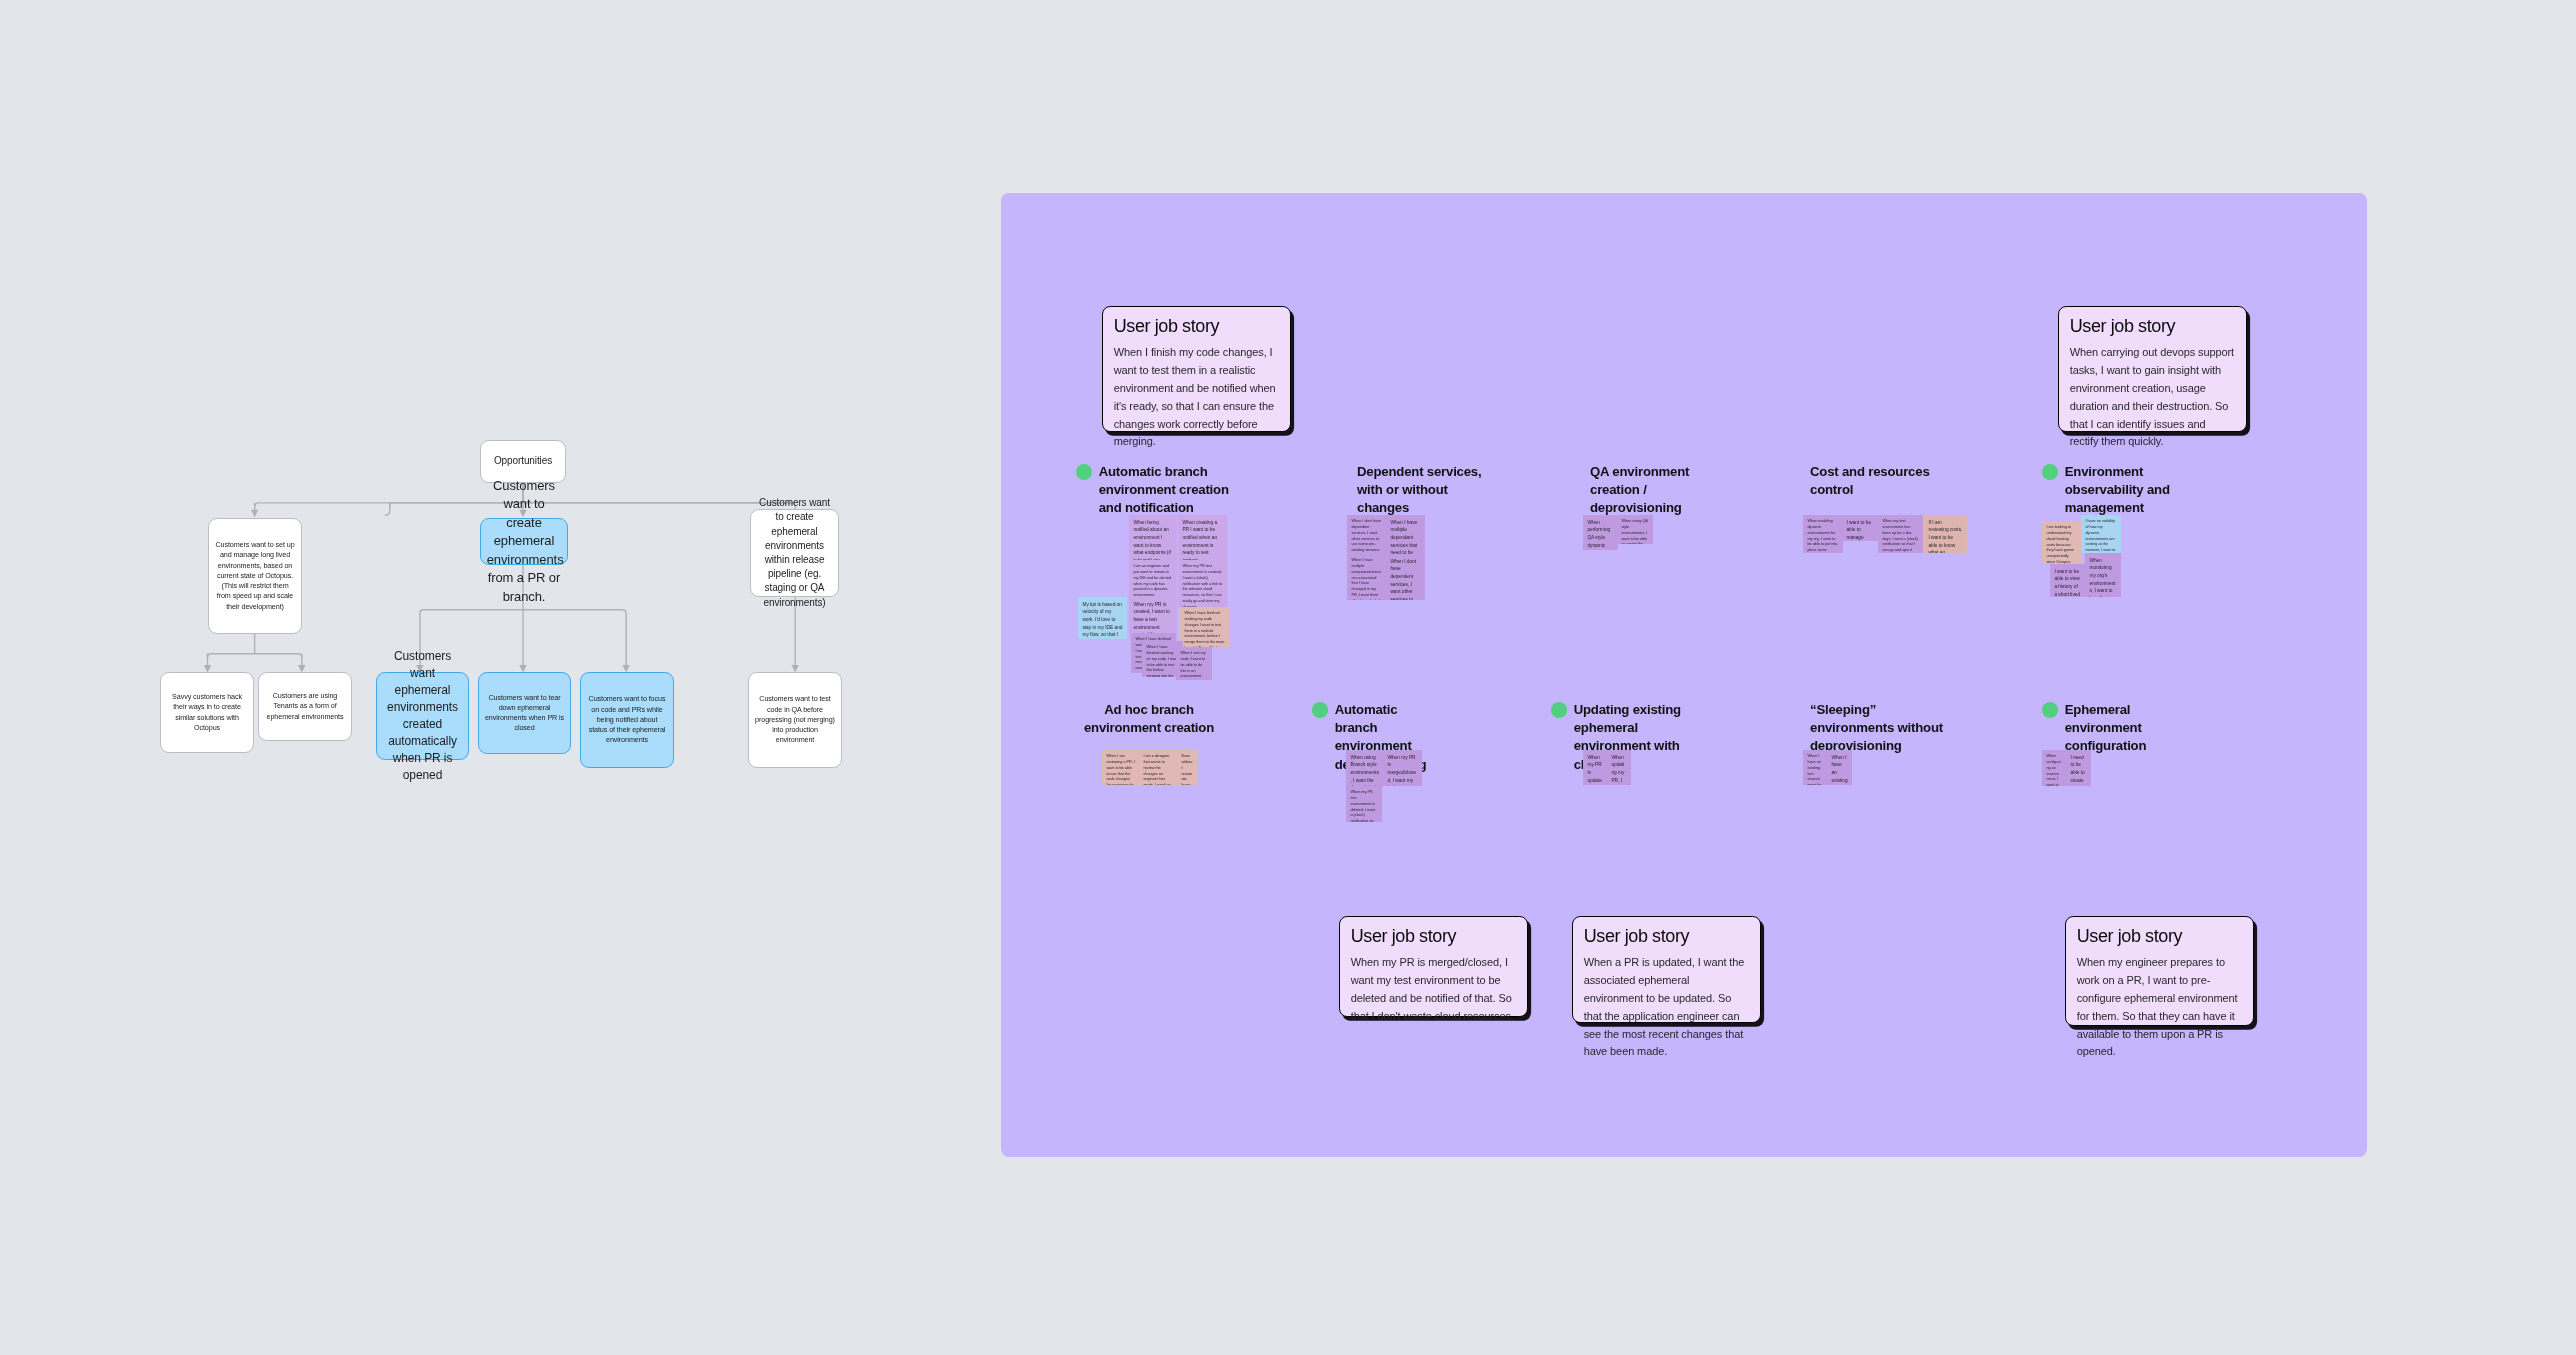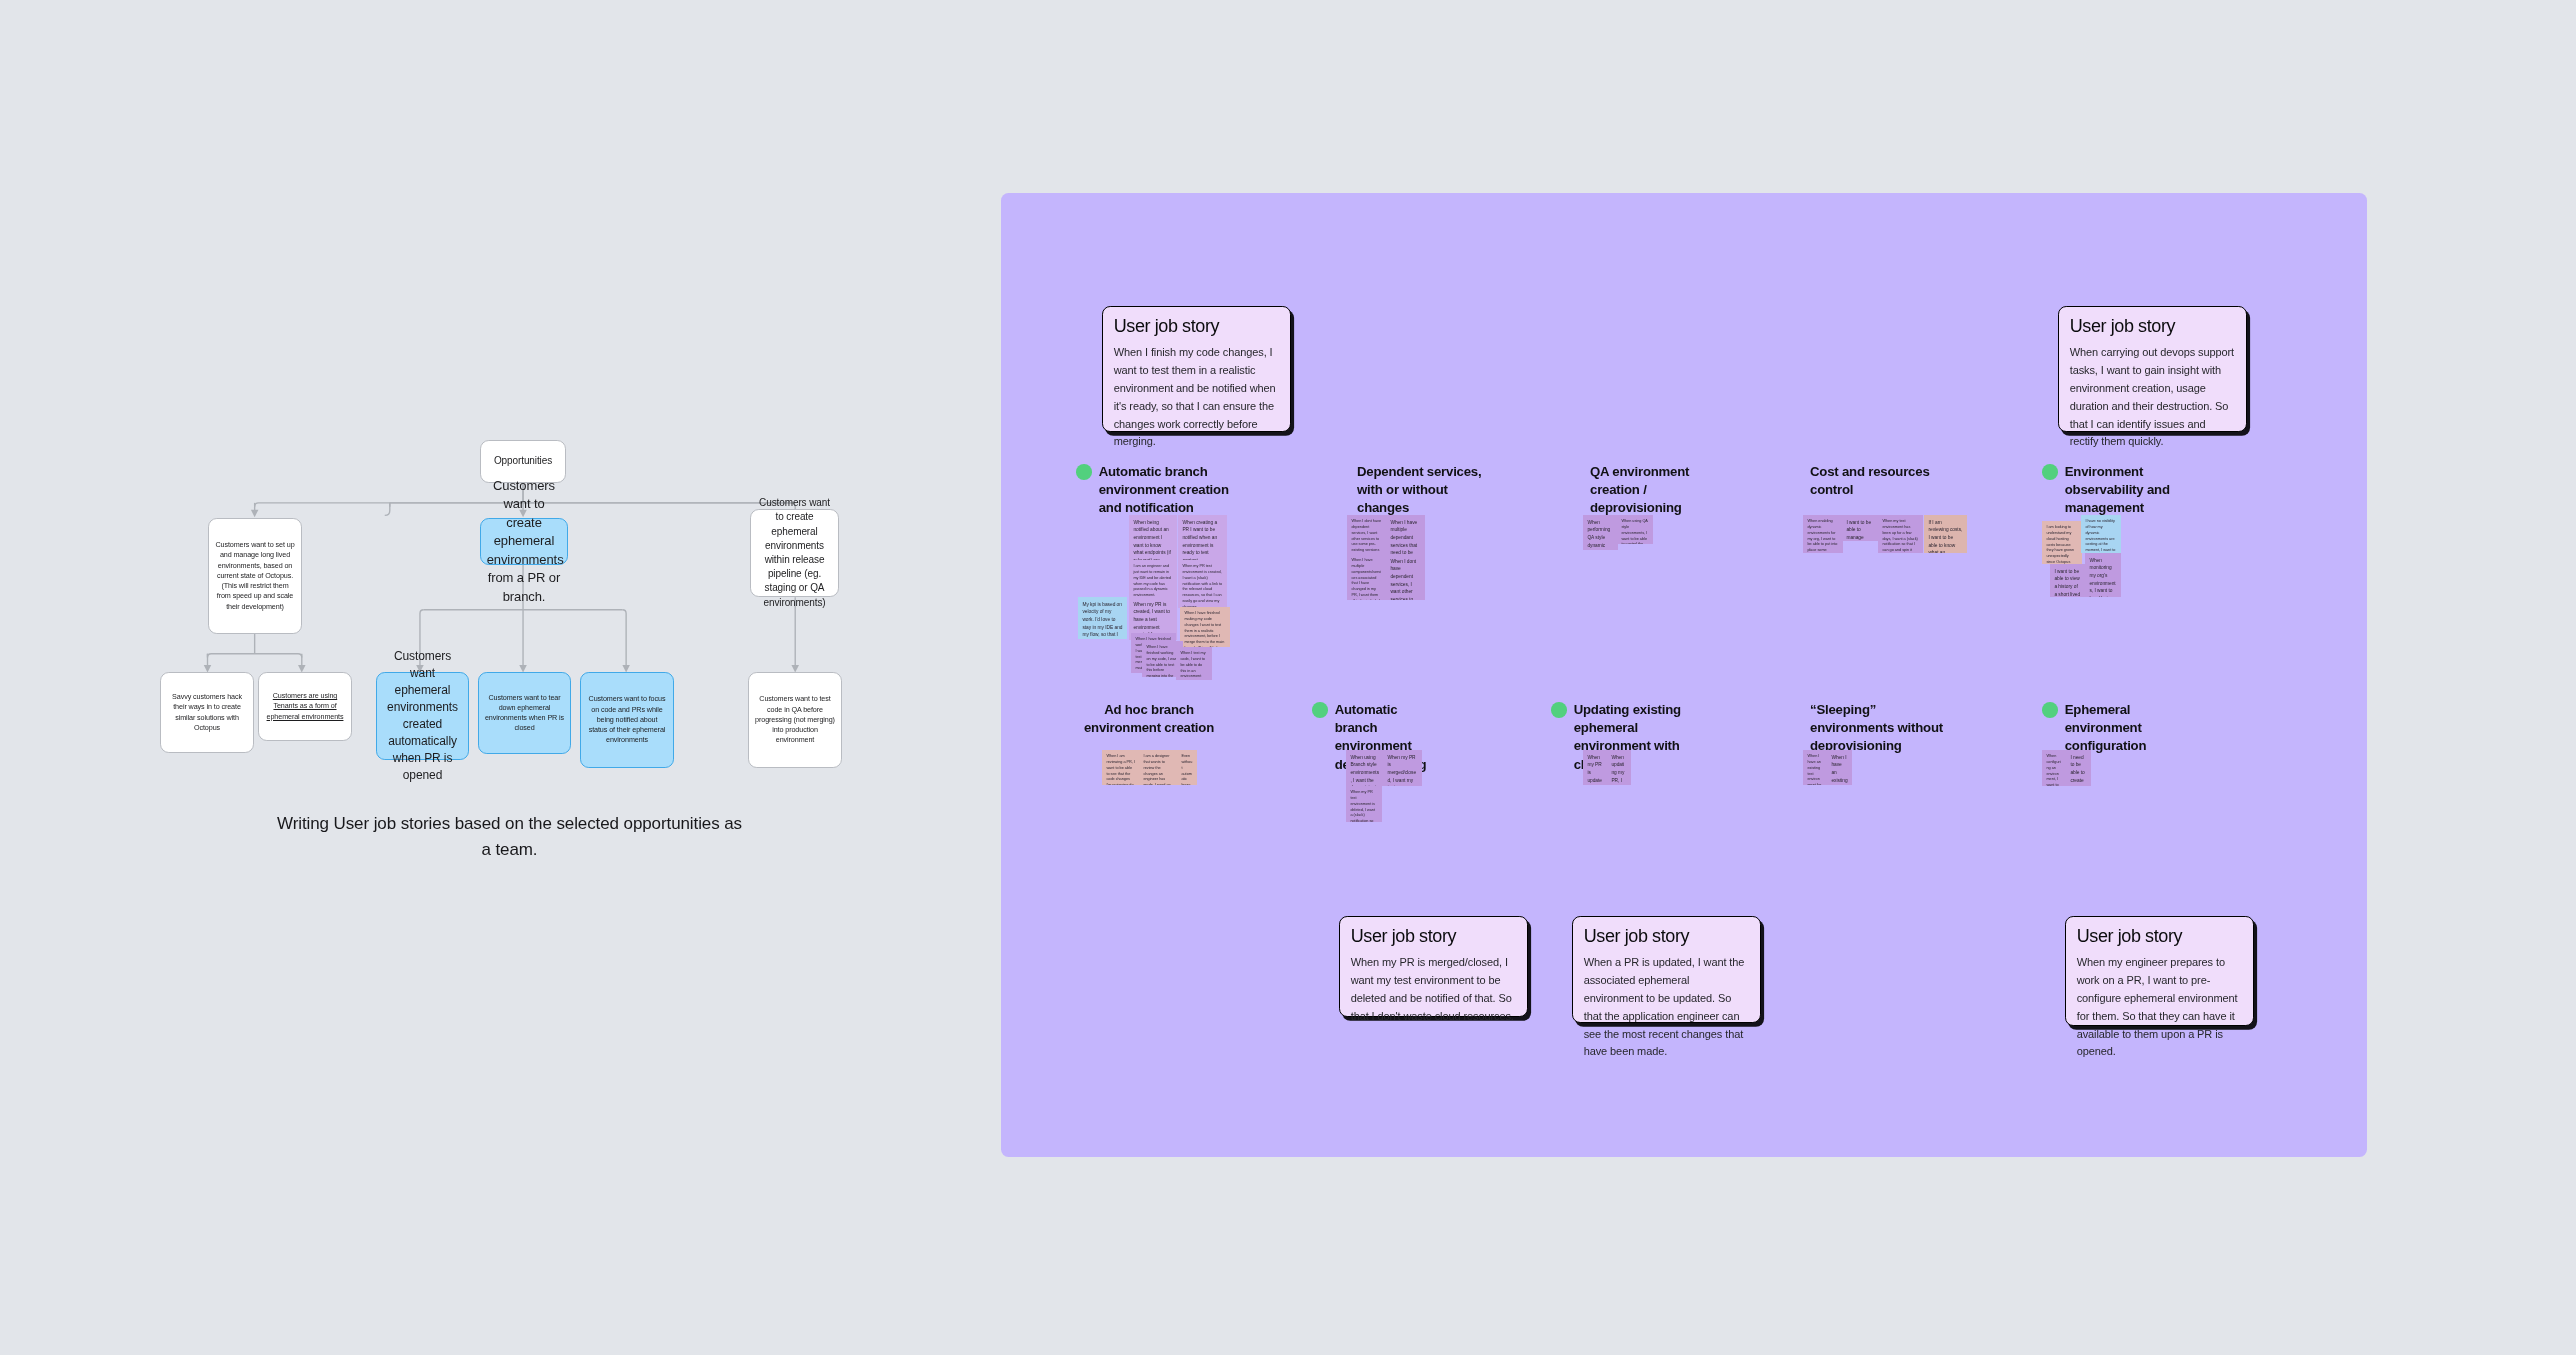--- a/index.html
+++ b/index.html
@@ -182,37 +182,36 @@
     <div class="node blue" style="left:480px; top:518px; width:88px; height:47px; font-size:13px;">
       <span>Customers want to create ephemeral environments from a PR or branch.</span>
     </div>
     <div class="node" style="left:750px; top:509px; width:89px; height:88px; font-size:10px;">
       <span>Customers want to create ephemeral environments within release pipeline (eg. staging or QA environments)</span>
     </div>
 
     <div class="node" style="left:160px; top:672px; width:94px; height:81px; font-size:7.2px;">
       <span>Savvy customers hack their ways in to create similar solutions with Octopus</span>
     </div>
-    <div class="node" style="left:258px; top:672px; width:94px; height:69px; font-size:7.2px;text-decoration:underline;">
+    <div class="node" style="left:258px; top:672px; width:94px; height:69px; font-size:7.2px;">
       <span>Customers are using Tenants as a form of ephemeral environments</span>
     </div>
     <div class="node blue" style="left:376px; top:672px; width:93px; height:88px; font-size:12px;">
       <span>Customers want ephemeral environments created automatically when PR is opened</span>
     </div>
     <div class="node blue" style="left:478px; top:672px; width:93px; height:82px; font-size:7.2px;">
       <span>Customers want to tear down ephemeral environments when PR is closed</span>
     </div>
     <div class="node blue" style="left:580px; top:672px; width:94px; height:96px; font-size:7.2px;">
       <span>Customers want to focus on code and PRs while being notified about status of their ephemeral environments</span>
     </div>
     <div class="node" style="left:748px; top:672px; width:94px; height:96px; font-size:7.2px;">
       <span>Customers want to test code in QA before progressing (not merging) into production environment</span>
     </div>
 
-    <div id="tree-caption">Writing User job stories based on the selected opportunities as a team.</div>
   </div>
 
   <div id="board">
 
     <div class="story-card" style="left:101px; top:113px; width:189px; height:126px;">
       <div class="story-title">User job story</div>
       <div class="story-body">When I finish my code changes, I want to test them in a realistic environment and be notified when it's ready, so that I can ensure the changes work correctly before merging.</div>
     </div>
 
     <div class="story-card" style="left:1057px; top:113px; width:189px; height:126px;">

